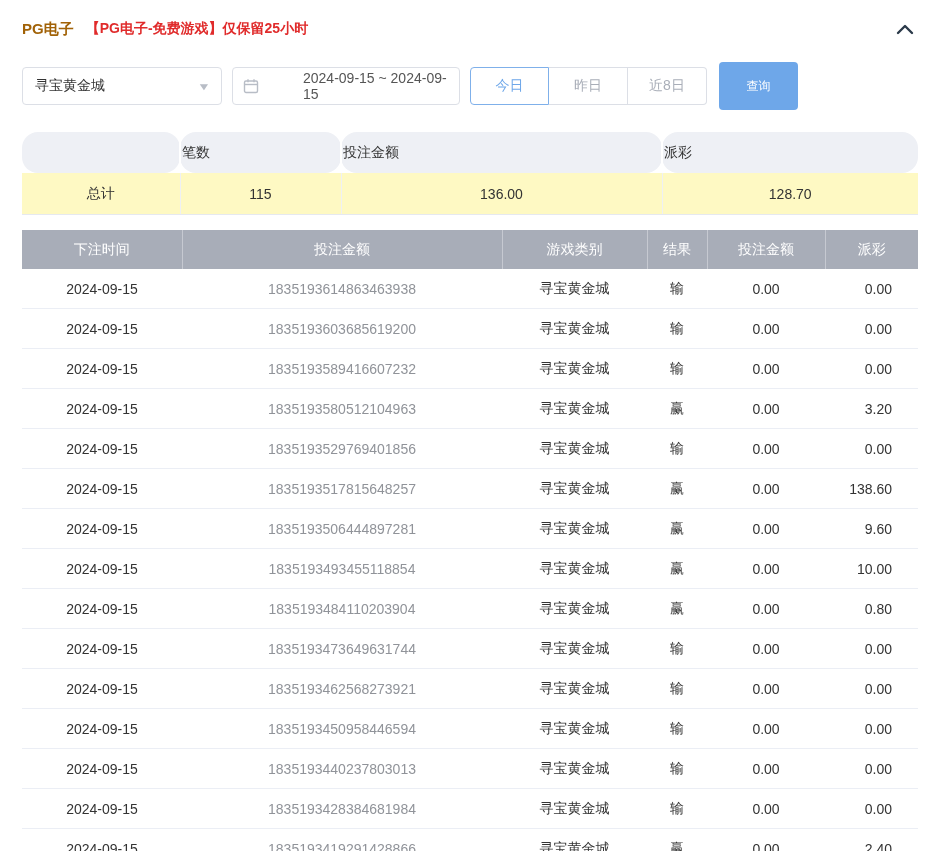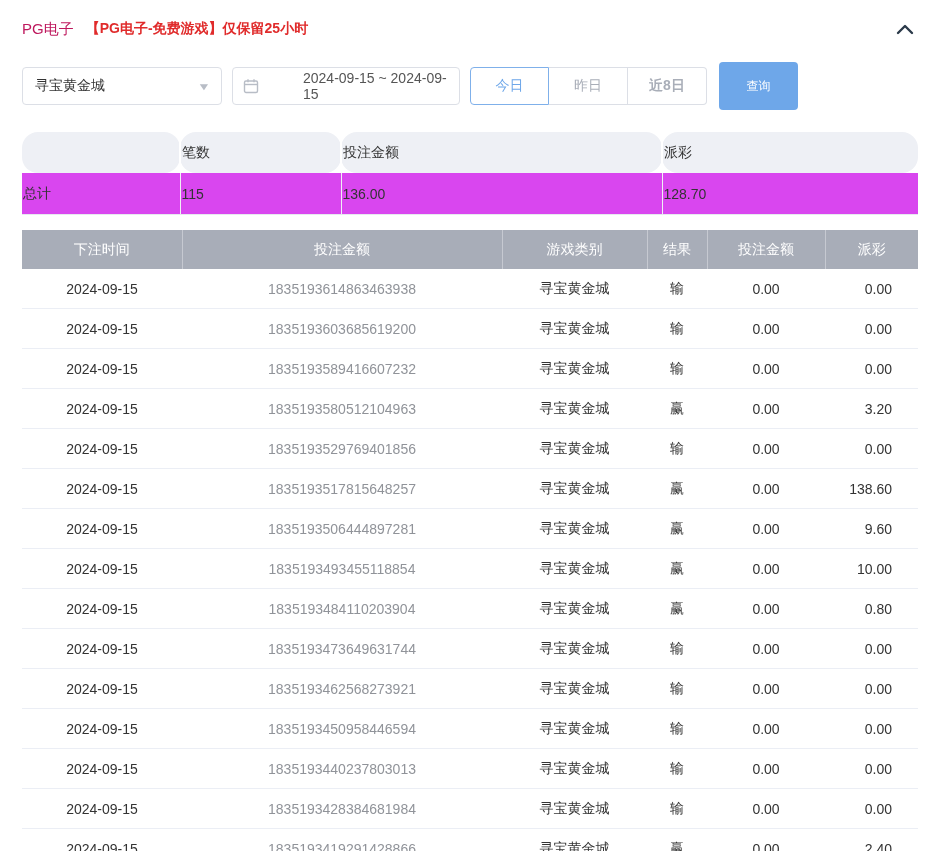--- a/index.html
+++ b/index.html
@@ -5,21 +5,21 @@
   html,body{margin:0;padding:0;}
   body{
     width:940px;height:851px;overflow:hidden;background:#fff;
     font-family:"Liberation Sans","DejaVu Sans",sans-serif;
     color:#333;
   }
   .container{padding:14px 22px 0 22px;box-sizing:border-box;}
 
   
   .panel-header{display:flex;align-items:center;height:30px;}
-  .title{font-size:15px;font-weight:normal;color:#be185d;}
+  .title{font-size:15px;font-weight:bold;color:#a16207;}
   .notice{font-size:14px;font-weight:bold;color:#e02b2b;margin-left:12px;}
   .collapse{margin-left:auto;cursor:pointer;display:flex;align-items:center;padding:4px;}
 
   
   .filter-row{display:flex;align-items:center;margin-top:18px;}
   .select{
     width:200px;height:38px;border:1px solid #dcdfe6;border-radius:4px;
     display:flex;align-items:center;padding:0 12px;box-sizing:border-box;
     font-size:14px;color:#333;background:#fff;cursor:pointer;
   }
@@ -32,39 +32,39 @@
   .date-input .cal{margin-right:8px;flex:0 0 auto;}
   .btn-group{display:flex;margin-left:10px;}
   .btn-group .btn{
     width:79px;height:38px;background:#fff;border:1px solid #dcdfe6;
     font-size:14px;color:#a9aeb8;display:flex;align-items:center;justify-content:center;
     box-sizing:border-box;cursor:pointer;padding:0;
     font-family:"Liberation Sans","DejaVu Sans",sans-serif;
   }
   .btn-group .btn + .btn{border-left:none;}
   .btn-group .btn:first-child{border-radius:4px 0 0 4px;}
-  .btn-group .btn:last-child{border-radius:0 4px 4px 0;font-weight:bold;}
+  .btn-group .btn:last-child{border-radius:0 4px 4px 0;}
   .btn-group .btn.active{border:1px solid #7fb0ea;color:#6ea7e9;}
   .btn-group .btn.active + .btn{border-left:none;}
   .search-btn{
     width:79px;height:48px;margin-left:12px;background:#6ea7e9;color:#fff;
     border:none;border-radius:4px;font-size:12px;cursor:pointer;
     font-family:"Liberation Sans","DejaVu Sans",sans-serif;
   }
 
   
   table{border-collapse:collapse;width:100%;table-layout:fixed;}
   .summary-table{margin-top:22px;font-size:14px;}
   .summary-table th{
     background:#eef0f5;height:39px;font-weight:normal;color:#333;
     border-right:2px solid #fff;text-align:left;border-radius:16px;
   }
   .summary-table th:last-child{border-right:none;}
   .summary-table td{
-    height:39px;color:#333;background:#d946ef;
+    height:39px;text-align:center;color:#333;background:#fef9c3;
     border-bottom:1px solid #e6e9ef;border-right:1px solid #eef0f4;
   }
   .summary-table td:last-child{border-right:none;}
 
   
   .bet-table{margin-top:15px;font-size:14px;}
   .bet-table thead th{
     background:#a8adb8;color:#fff;height:37px;font-weight:normal;
     text-align:center;border-right:1px solid rgba(255,255,255,0.35);
   }

